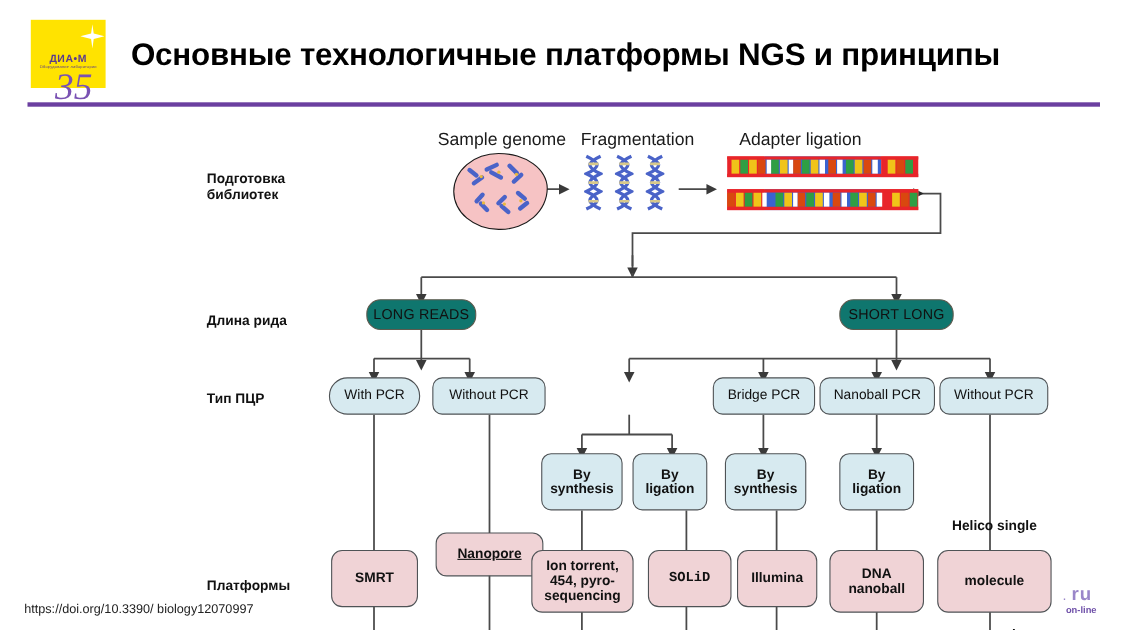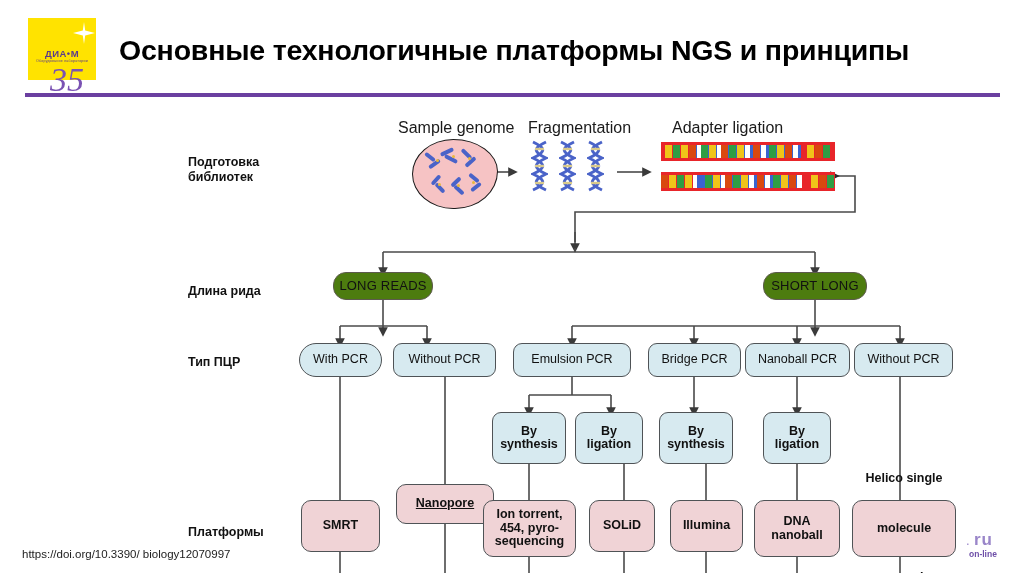--- a/index.html
+++ b/index.html
@@ -29,21 +29,21 @@
   #canvas{position:absolute;left:0;top:100px;width:1024px;height:473px;}
   #canvas svg{position:absolute;left:0;top:0;}
 
   
   .rowlab{position:absolute;font-size:12.5px;font-weight:bold;color:#111;line-height:15px;}
 
   
   .node{position:absolute;box-sizing:border-box;display:flex;align-items:center;
     justify-content:center;text-align:center;border:1.6px solid #55595c;
     border-radius:9px;font-size:12.5px;color:#111;line-height:13.5px;padding:2px 4px;}
-  .node.reads{background:#4d7c0f;border-color:#5d5a4e;border-radius:13px;
+  .node.reads{background:#0f766e;border-color:#5d5a4e;border-radius:13px;
     font-size:13px;font-weight:500;letter-spacing:.2px;}
   .node.pcr{background:#d7eaf0;border-color:#4f5356;}
   .node.meth{background:#d7eaf0;border-color:#4f5356;font-weight:bold;}
   .node.plat{background:#f0d3d6;border-color:#4f5356;border-radius:10px;font-weight:bold;}
 
   
   .toplab{position:absolute;font-size:16px;color:#1a1a1a;}
   .cell{position:absolute;border-radius:48% 52% 50% 48%/50% 46% 54% 50%;
     background:#f6c3c4;border:1.6px solid #1a1a1a;}
   .chrom{position:absolute;background:#4a63c8;border-radius:2px;}
@@ -287,21 +287,20 @@
       <rect x="0" y="0" width="174" height="3" fill="#e8252a"></rect>
       <rect x="0" y="16" width="174" height="3" fill="#e8252a"></rect>
     </g>
   </svg>
 
   <div class="node reads" style="left:333px;top:172px;width:100px;height:28px;">LONG READS</div>
   <div class="node reads" style="left:763px;top:172px;width:104px;height:28px;">SHORT LONG</div>
 
   <div class="node pcr" style="left:299px;top:243px;width:83px;height:34px;border-radius:17px;">With PCR</div>
   <div class="node pcr" style="left:393px;top:243px;width:103px;height:34px;">Without PCR</div>
-  <div class="node pcr" style="left:513px;top:243px;width:118px;height:34px;">Emulsion PCR</div>
   <div class="node pcr" style="left:648px;top:243px;width:93px;height:34px;">Bridge PCR</div>
   <div class="node pcr" style="left:745px;top:243px;width:105px;height:34px;">Nanoball PCR</div>
   <div class="node pcr" style="left:854px;top:243px;width:99px;height:34px;">Without PCR</div>
 
   <div class="node meth" style="left:492px;top:312px;width:74px;height:52px;flex-direction:column;">
     <span>By</span>
     <span>synthesis</span>
   </div>
   <div class="node meth" style="left:575px;top:312px;width:68px;height:52px;flex-direction:column;">
     <span>By</span>
@@ -320,21 +319,21 @@
     <span>SMRT</span>
   </div>
   <div class="node plat" style="left:396px;top:384px;width:98px;height:40px;flex-direction:column;text-decoration:underline;">
     <span>Nanopore</span>
   </div>
   <div class="node plat" style="left:483px;top:400px;width:93px;height:57px;flex-direction:column;">
     <span>Ion torrent,</span>
     <span>454, pyro-</span>
     <span>sequencing</span>
   </div>
-  <div class="node plat" style="left:589px;top:400px;width:66px;height:52px;flex-direction:column;">
+  <div class="node plat" style="left:589px;top:400px;width:76px;height:52px;flex-direction:column;font-family:Liberation Mono, monospace;">
     <span>SOLiD</span>
   </div>
   <div class="node plat" style="left:670px;top:400px;width:73px;height:52px;flex-direction:column;">
     <span>Illumina</span>
   </div>
   <div class="node plat" style="left:754px;top:400px;width:86px;height:57px;flex-direction:column;">
     <span>DNA</span>
     <span>nanoball</span>
   </div>
   <div class="node plat" style="left:852px;top:400px;width:104px;height:57px;flex-direction:column;gap:36px;">

